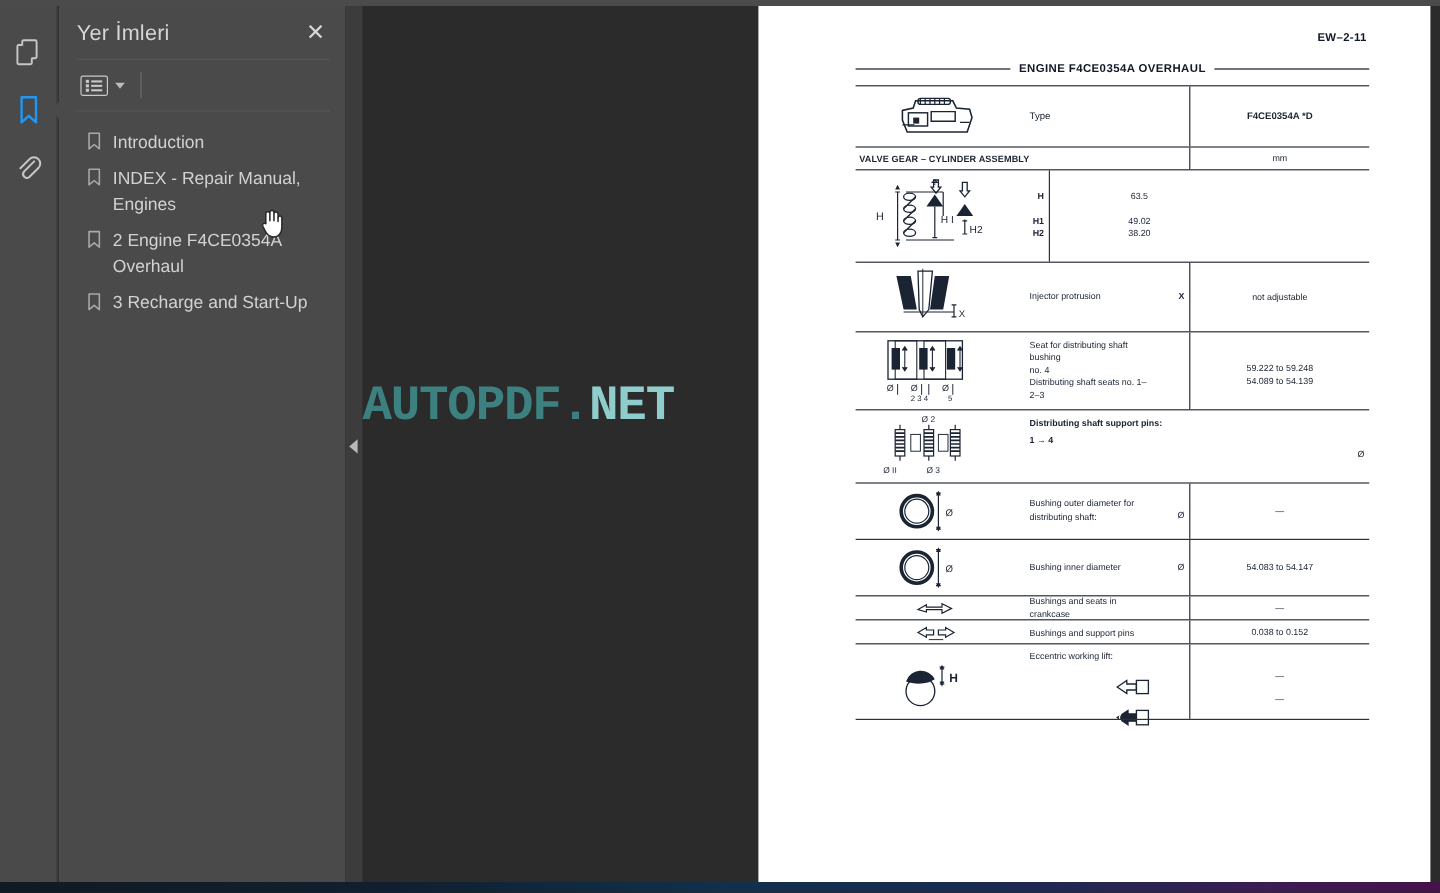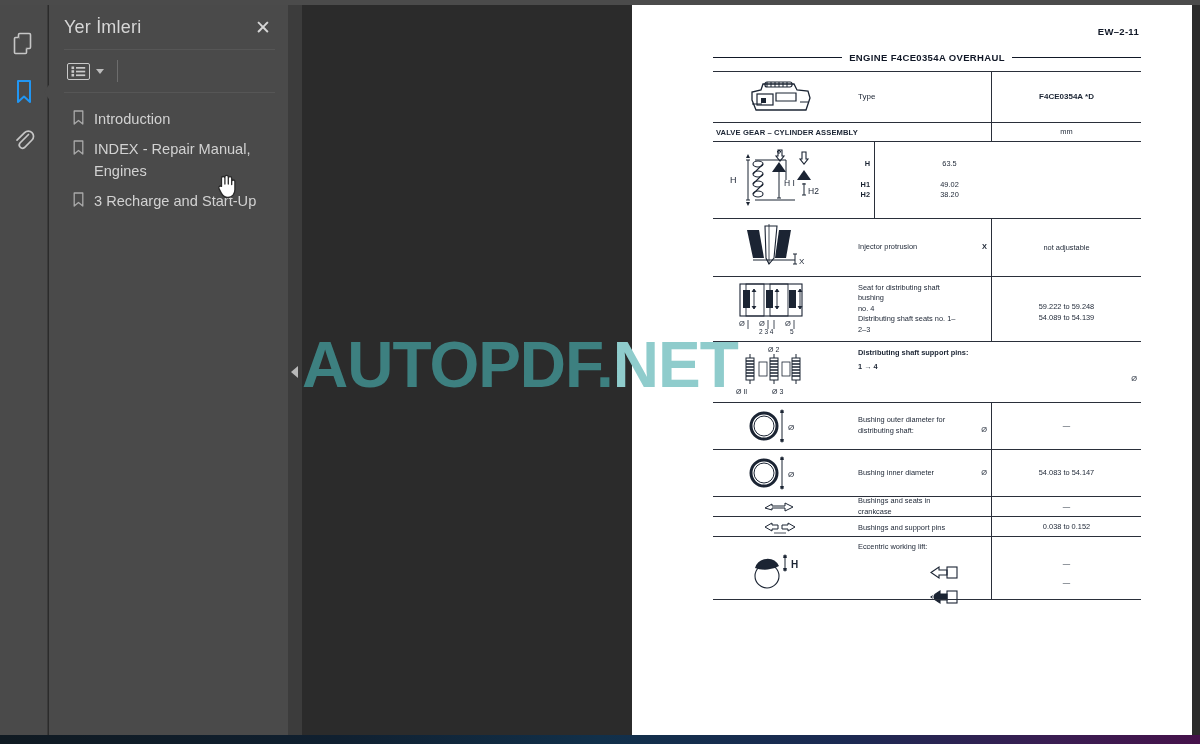--- a/index.html
+++ b/index.html
@@ -57,24 +57,24 @@
   
   #viewer{position:absolute;left:288px;top:5px;width:912px;height:734px;background:#2b2b2b;}
   #splitter{position:absolute;left:288px;top:5px;width:14px;height:734px;background:#3c3c3c;}
   #collapse-handle{
     position:absolute;left:291px;top:366px;width:0;height:0;
     border-top:6px solid transparent;border-bottom:6px solid transparent;
     border-right:7px solid #b9b9b9;
   }
   
   #watermark{
-    position:absolute;left:302px;top:328px;
-    font-size:64px;font-weight:bold;letter-spacing:-1px;
+    position:absolute;left:302px;top:316px;
+    font-size:41px;font-weight:bold;letter-spacing:-1px;
     color:#3d8080;white-space:nowrap;z-index:6;
-    font-family:Liberation Sans, sans-serif;
+    font-family:Liberation Mono, monospace;
   }
   #watermark .on-white{color:#8fcccc;}
   
   #page{
     position:absolute;left:632px;top:5px;width:560px;height:734px;
     background:#ffffff;overflow:hidden;color:#1a1f2e;
   }
   #page-num{
     position:absolute;right:53px;top:21px;font-size:9.5px;font-weight:bold;letter-spacing:.3px;color:#111827;
   }
@@ -161,20 +161,28 @@
       </span>
       <span class="bm-label">Introduction</span>
     </div>
     <div class="bm-item">
       <span class="bm-mark">
         <svg width="11" height="15" viewBox="0 0 11 15">
             <path d="M1.2 1 H9.8 V14 L5.5 10.4 L1.2 14 Z" fill="none" stroke="#a9a9a9" stroke-width="1.3" stroke-linejoin="round"></path>
           </svg>
       </span>
       <span class="bm-label">INDEX - Repair Manual, Engines</span>
+    </div>
+    <div class="bm-item">
+      <span class="bm-mark">
+        <svg width="11" height="15" viewBox="0 0 11 15">
+            <path d="M1.2 1 H9.8 V14 L5.5 10.4 L1.2 14 Z" fill="none" stroke="#a9a9a9" stroke-width="1.3" stroke-linejoin="round"></path>
+          </svg>
+      </span>
+      <span class="bm-label">2 Engine F4CE0354A Overhaul</span>
     </div>
     <div class="bm-item">
       <span class="bm-mark">
         <svg width="11" height="15" viewBox="0 0 11 15">
             <path d="M1.2 1 H9.8 V14 L5.5 10.4 L1.2 14 Z" fill="none" stroke="#a9a9a9" stroke-width="1.3" stroke-linejoin="round"></path>
           </svg>
       </span>
       <span class="bm-label">3 Recharge and Start-Up</span>
     </div>
   </div>

